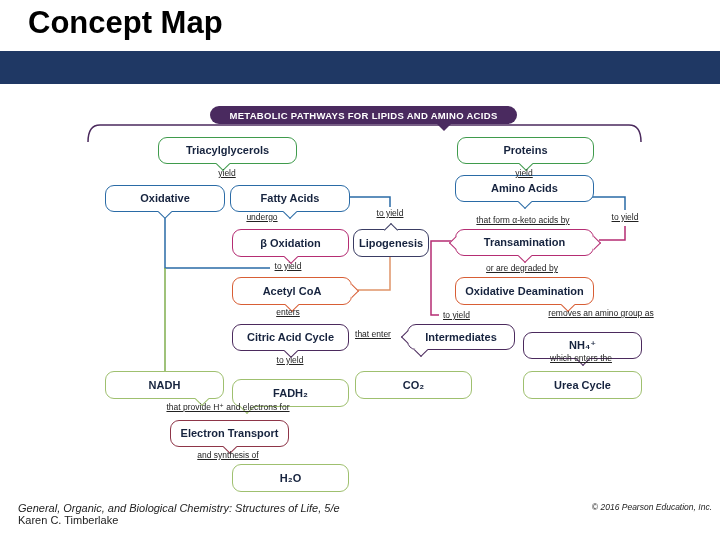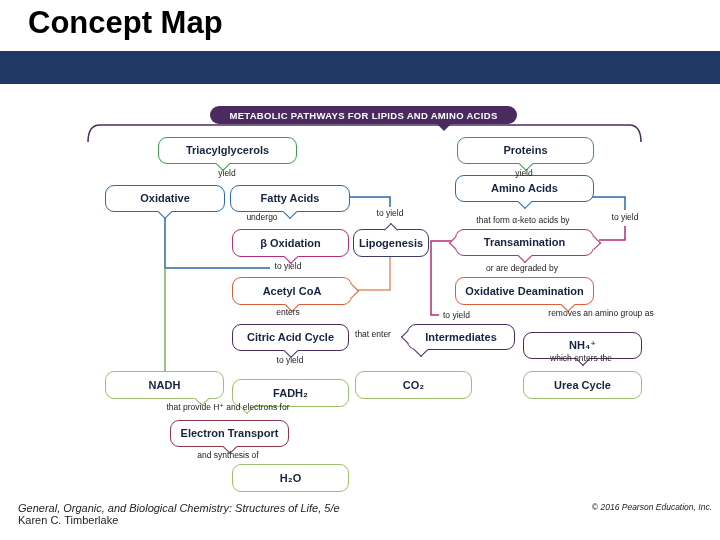--- a/index.html
+++ b/index.html
@@ -16,21 +16,21 @@
         display:flex;align-items:center;justify-content:center;z-index:2;}
   .node .nlabel{font-size:11px;font-weight:bold;color:#16233e;white-space:nowrap;line-height:1;}
   .c-green{--c:#3f9b4c}.c-blue{--c:#2a6ba6}.c-crimson{--c:#b52d73}.c-navy{--c:#3a3c63}
   .c-orange{--c:#d85e35}.c-purple{--c:#4b2a5d}.c-lgreen{--c:#9fc06f}.c-maroon{--c:#8e3548}
   .n{position:absolute;width:9px;height:9px;background:#fff;transform:rotate(45deg);}
   .nb{bottom:-5.5px;border-right:1.5px solid var(--c);border-bottom:1.5px solid var(--c);}
   .nt{top:-5.5px;border-top:1.5px solid var(--c);border-left:1.5px solid var(--c);}
   .nl{left:-5.5px;top:calc(50% - 5px);border-left:1.5px solid var(--c);border-bottom:1.5px solid var(--c);}
   .nr{right:-5.5px;top:calc(50% - 5px);border-top:1.5px solid var(--c);border-right:1.5px solid var(--c);}
   .elabel{position:absolute;font-size:8.5px;color:#222;text-align:center;line-height:1.1;
-          white-space:nowrap;z-index:4;}
+          white-space:nowrap;z-index:4;text-decoration:underline;}
   .footer-left{position:absolute;left:18px;top:502px;font-size:11px;color:#222;line-height:12px;}
   .footer-left .bt{font-style:italic;}
   .footer-right{position:absolute;right:8px;top:502px;font-size:8.5px;color:#222;text-align:right;font-style:italic;}
 </style>
 </head>
 <body>
 
 <div class="slide">
 
   <div class="page-title">Concept Map</div>

